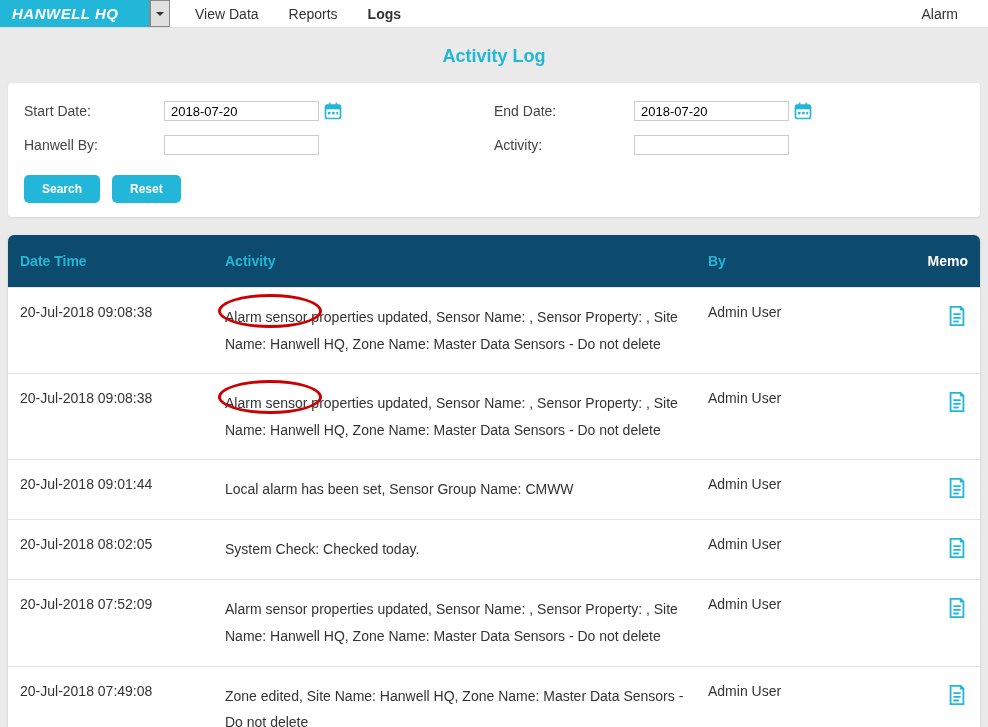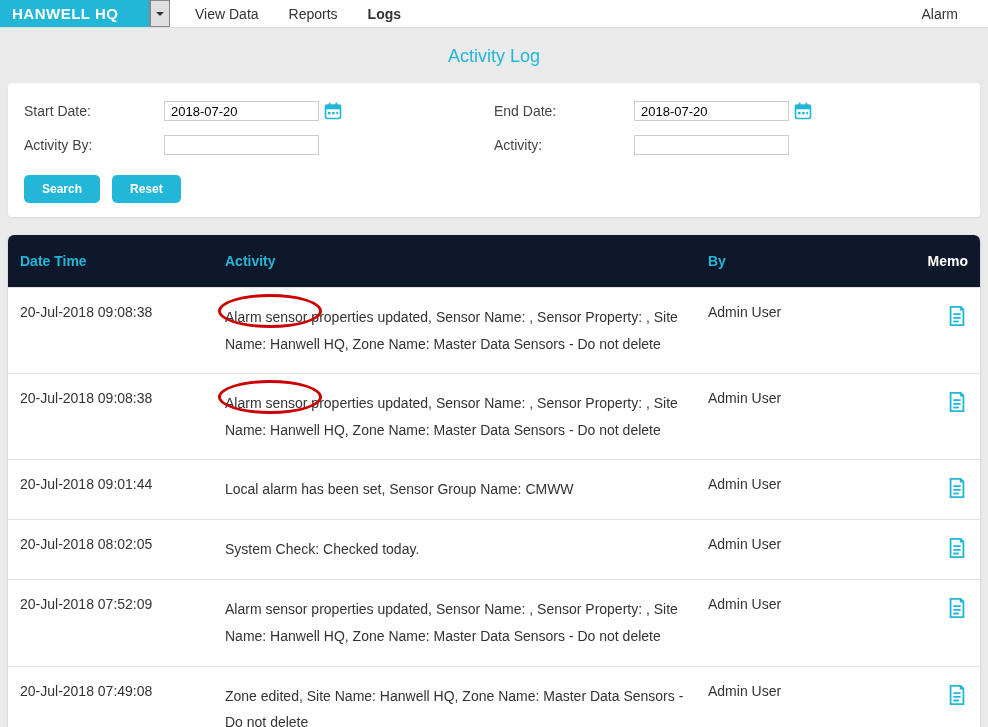--- a/index.html
+++ b/index.html
@@ -1,41 +1,41 @@
 <!DOCTYPE html>
 <html><head>
 <meta charset="utf-8">
 <style>
 * { box-sizing: border-box; margin: 0; padding: 0; }
 body { font-family: "Segoe UI", Arial, sans-serif; background: #eaeaea; color: #333; font-size: 14px; }
 .topbar { background: #fff; height: 28px; display: flex; align-items: stretch; border-bottom: 1px solid #ddd; }
-.site-select { background: #22b7d8; color: #fff; font-weight: bold; display: flex; align-items: center; padding: 0 10px 0 12px; width: 150px; border-right: 1px solid #888; font-size: 15px; letter-spacing: 0.5px; }
+.site-select { background: #22b7d8; color: #fff; font-weight: bold; display: flex; align-items: center; padding: 0 10px 0 12px; width: 150px; border-right: 1px solid #888; font-size: 15px; letter-spacing: 0.5px; font-style: italic; }
 .site-dd { width: 20px; background: #e0e0e0; border: 1px solid #888; display:flex; align-items:center; justify-content:center; cursor:pointer; }
 .site-dd svg { width: 10px; height: 10px; }
 .nav { display: flex; align-items: center; gap: 30px; margin-left: 25px; }
 .nav a { text-decoration: none; color: #333; cursor: pointer; font-size: 14px; }
 .nav a.active { font-weight: bold; }
 .home-link { margin-left: auto; margin-right: 30px; display: flex; align-items: center; color: #333; cursor: pointer; font-size: 14px; }
 
 .page { padding: 0 8px 20px 8px; }
-.title { text-align: center; color: #22b7d8; font-weight: normal; font-size: 18px; padding: 18px 0 16px 0; }
+.title { text-align: center; color: #22b7d8; font-weight: bold; font-size: 18px; padding: 18px 0 16px 0; }
 
 .filter-card { background: #fff; border-radius: 4px; padding: 18px 16px 14px 16px; box-shadow: 0 1px 2px rgba(0,0,0,0.08); }
 .filter-row { display: flex; }
 .filter-col { flex: 1; display: flex; align-items: center; margin-bottom: 14px; }
 .filter-col label { width: 140px; color: #444; font-size: 14px; }
 .date-wrap { display: flex; align-items: center; }
 .txt { border: 1px solid #ccc; height: 20px; padding: 2px 6px; font-size: 13px; width: 155px; }
 .cal-icn { margin-left: 4px; color: #22b7d8; display:inline-flex; cursor:pointer; }
 .cal-icn svg { width: 20px; height: 20px; }
 .btns { display: flex; gap: 12px; margin-top: 6px; }
 .btn { background: #22b7d8; color: #fff; border: none; border-radius: 5px; padding: 7px 18px; font-weight: bold; font-size: 12px; cursor: pointer; }
 
 .table-card { background: #fff; border-radius: 6px; margin-top: 18px; box-shadow: 0 1px 3px rgba(0,0,0,0.15); overflow: hidden; }
-.thead { background: #0f172a; color: #22b7d8; display: flex; padding: 18px 12px; font-weight: bold; font-size: 14px; }
+.thead { background: #0c4a6e; color: #22b7d8; display: flex; padding: 18px 12px; font-weight: bold; font-size: 14px; }
 .thead .memo { color: #fff; }
 .col-dt { flex: 0 0 205px; }
 .col-act { flex: 1 1 auto; padding-right: 20px; }
 .col-by { flex: 0 0 200px; }
 .col-memo { flex: 0 0 60px; text-align: right; }
 .trow { display: flex; padding: 16px 12px; border-top: 1px solid #e3e3e3; color: #333; font-size: 14px; position: relative; }
 .trow .col-act { line-height: 1.9; }
 .memo-icn { color: #22b7d8; display:inline-flex; cursor:pointer; }
 .memo-icn svg { width: 22px; height: 24px; }
 
@@ -96,21 +96,21 @@
                 <rect x="6" y="13" width="3" height="3" fill="#22b7d8"></rect>
                 <rect x="11" y="13" width="3" height="3" fill="#22b7d8"></rect>
                 <rect x="16" y="13" width="2" height="3" fill="#22b7d8"></rect>
               </svg>
           </span>
         </div>
       </div>
     </div>
     <div class="filter-row">
       <div class="filter-col">
-        <label>Activity By:</label>
+        <label>Hanwell By:</label>
         <input class="txt" value="" style="">
       </div>
       <div class="filter-col">
         <label>Activity:</label>
         <input class="txt" value="" style="">
       </div>
     </div>
     <div class="btns">
       <button class="btn">Search</button>
       <button class="btn">Reset</button>

